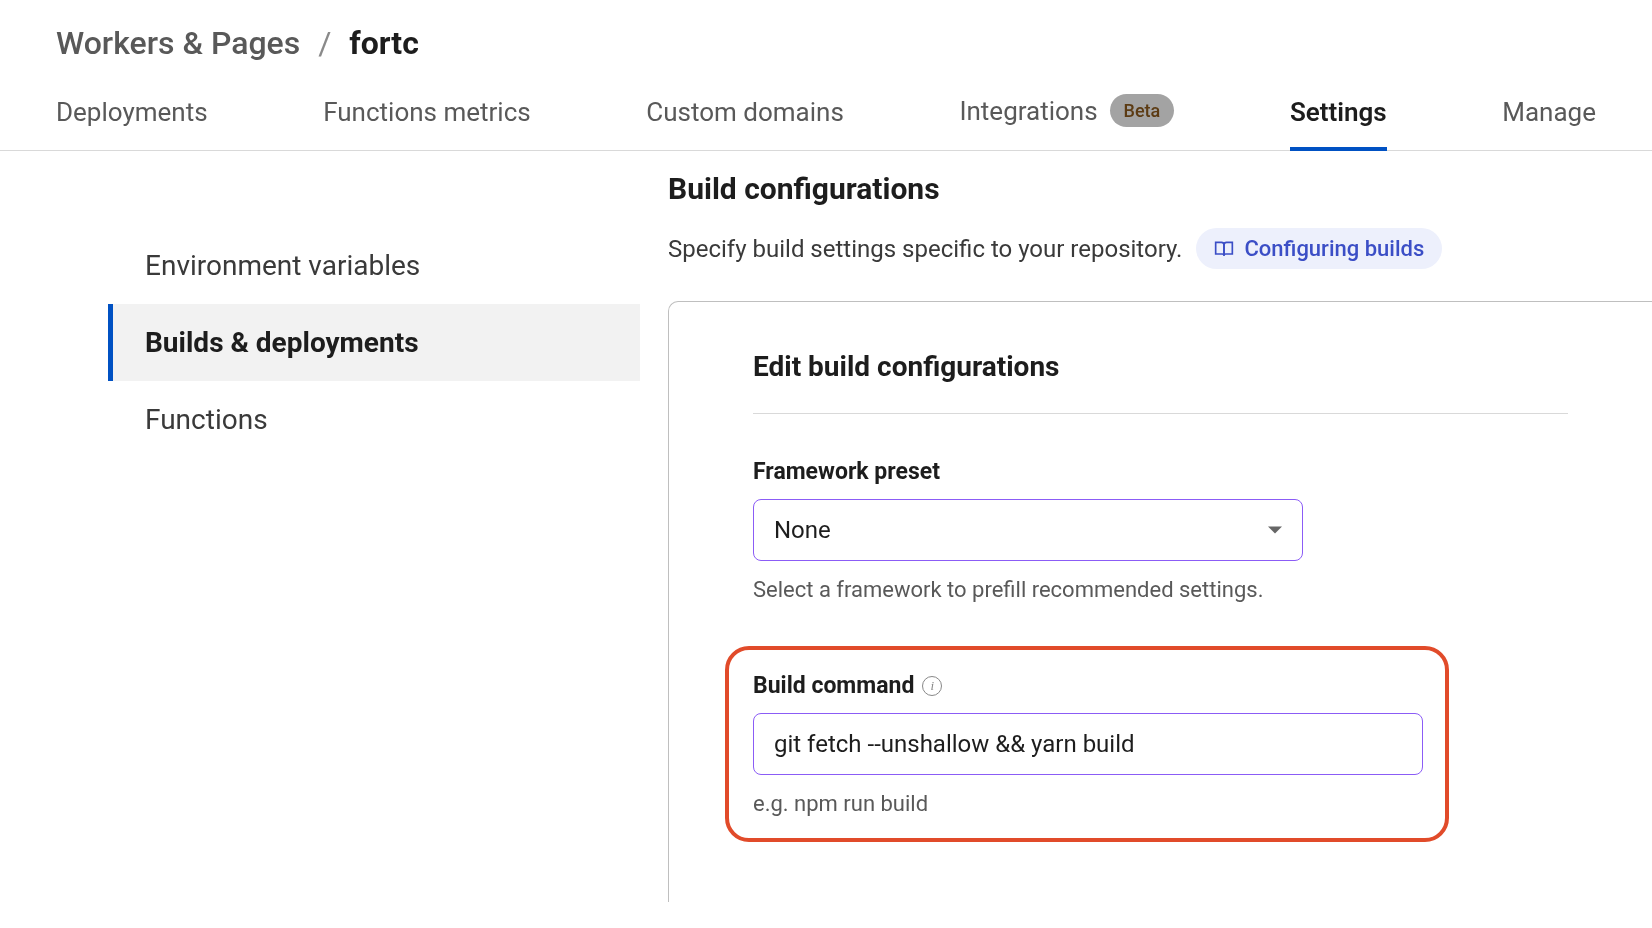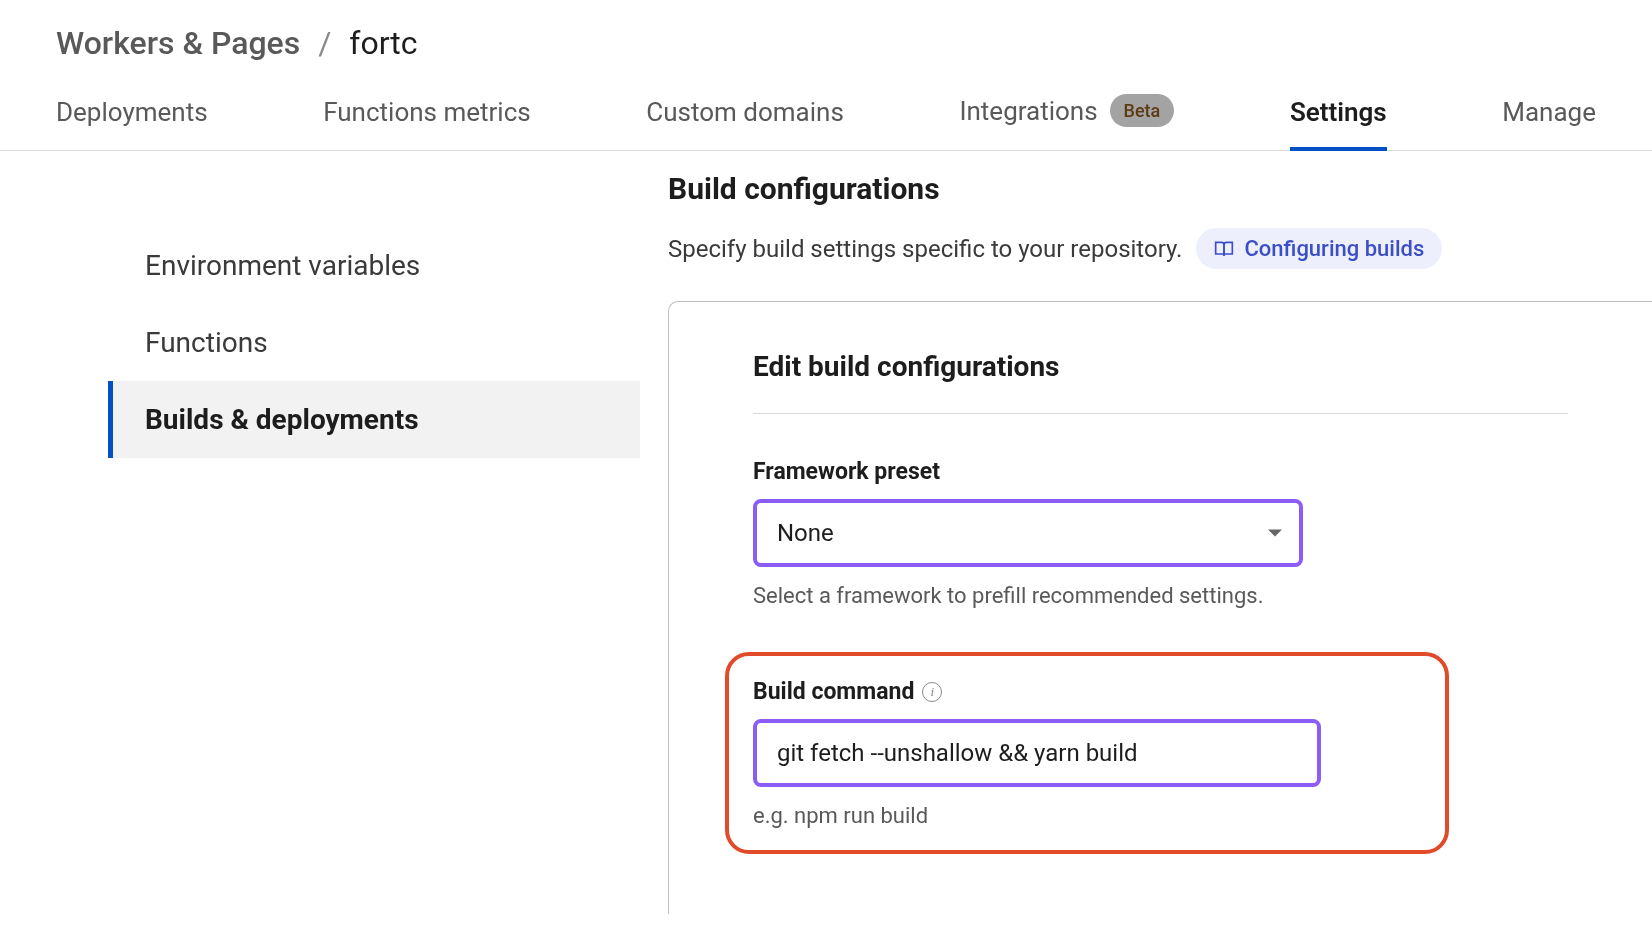--- a/index.html
+++ b/index.html
@@ -23,21 +23,21 @@
   .breadcrumb .root {
     color: #595959;
     font-weight: 500;
   }
   .breadcrumb .sep {
     color: #8a8a8a;
     font-weight: 400;
   }
   .breadcrumb .current {
     color: #1d1d1d;
-    font-weight: 400;
+    font-weight: 700;
   }
 
   
   .tabs {
     display: flex;
     gap: 60px;
     padding: 0 56px;
     border-bottom: 1px solid #d9d9d9;
     align-items: flex-end;
     justify-content: space-between;
@@ -162,21 +162,21 @@
   }
   .select-wrap {
     width: 550px;
     position: relative;
   }
   select.control, input.control {
     font-family: inherit;
     width: 100%;
     font-size: 24px;
     padding: 16px 20px;
-    border: 4px solid #8b5cf6;
+    border: 1px solid #8b5cf6;
     border-radius: 8px;
     background: #ffffff;
     color: #1d1d1d;
     appearance: none;
   }
   .select-caret {
     position: absolute;
     right: 20px;
     top: 50%;
     transform: translateY(-50%);
@@ -190,21 +190,21 @@
   }
   .field { margin-bottom: 44px; }
 
   .highlight-box {
     border: 4px solid #e14b2a;
     border-radius: 24px;
     padding: 22px 24px;
     width: 724px;
     margin-left: -28px;
   }
-  .highlight-box .control { width: 568px; }
+  .highlight-box .control { width: 670px; }
 </style>
 </head>
 <body>
 
 <div class="container">
 
   <div class="breadcrumb">
     <span class="root">Workers &amp; Pages</span>
     <span class="sep">/</span>
     <span class="current">fortc</span>
@@ -231,25 +231,25 @@
       <span>Manage</span>
     </div>
   </div>
 
   <div class="body">
 
     <div class="sidebar">
       <div class="sidebar-item">
         <span>Environment variables</span>
       </div>
+      <div class="sidebar-item active">
+        <span>Builds &amp; deployments</span>
+      </div>
       <div class="sidebar-item">
         <span>Functions</span>
-      </div>
-      <div class="sidebar-item active">
-        <span>Builds &amp; deployments</span>
       </div>
     </div>
 
     <div class="content">
       <h2 class="section-title">Build configurations</h2>
       <div class="section-desc">
         <span>Specify build settings specific to your repository.</span>
         <span class="link-chip">
           <svg width="20" height="20" viewBox="0 0 24 24" fill="none" stroke="#3b4ec6" stroke-width="2">
             <path d="M2 4h7a3 3 0 0 1 3 3v13a2 2 0 0 0-2-2H2V4z"></path>

